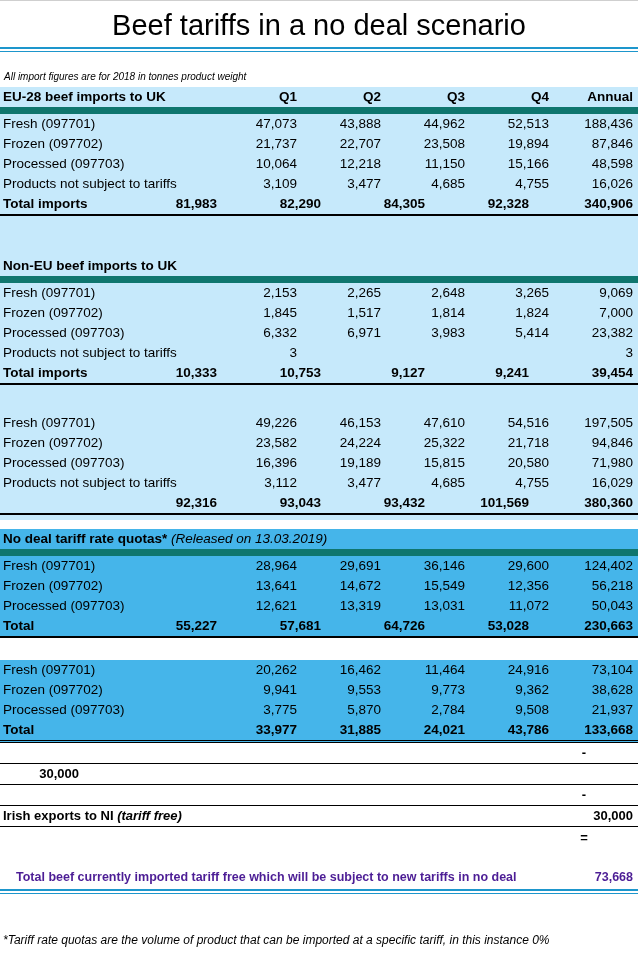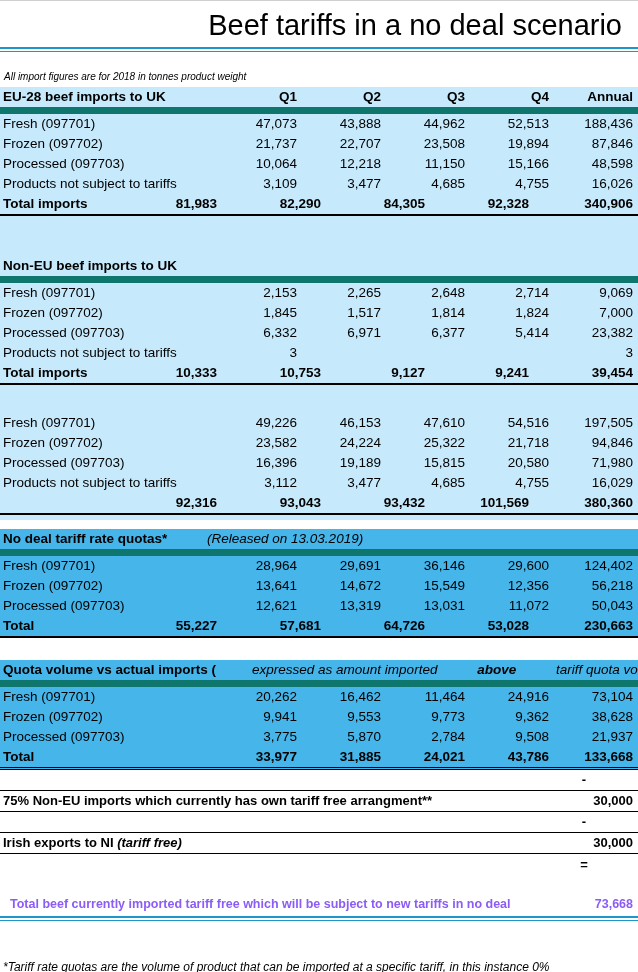--- a/index.html
+++ b/index.html
@@ -1,31 +1,31 @@
 <!DOCTYPE html>
 <html><head>
 <meta charset="utf-8">
 <style>
   html,body{margin:0;padding:0;background:#fff;}
   body{width:638px;height:972px;overflow:hidden;
        font-family:"Liberation Sans",sans-serif;color:#000;}
   .page{width:638px;height:972px;border-top:1px solid #cfcfcf;box-sizing:border-box;}
 
-  .title{font-size:29px;font-weight:400;text-align:right;padding:5px 16px 3px;height:38px;line-height:38px;white-space:nowrap;}
+  .title{font-size:29px;font-weight:400;text-align:center;padding:5px 16px 3px;height:38px;line-height:38px;white-space:nowrap;}
   .blue-rule{height:2px;border-top:2px solid #1d96cc;border-bottom:1px solid #1d96cc;}
   .subtitle{font-style:italic;font-size:10px;padding-left:4px;margin-top:14px;height:21px;line-height:21px;white-space:nowrap;}
 
   
   .trow{display:flex;height:20px;line-height:20px;font-size:13.5px;white-space:nowrap;}
   .tlabel{flex:1;padding-left:3px;overflow:hidden;}
   .indent{}
   .num{width:84px;text-align:right;padding-right:5px;box-sizing:border-box;}
   .thead{border-bottom:7px solid #0f766e;font-weight:bold;}
   .sec-title{font-weight:bold;}
-  .note{font-style:italic;font-weight:400;margin-left:36px;}
+  .note{font-style:italic;font-weight:400;}
   .note.bi{font-weight:bold;}
   .bold{font-weight:bold;}
   .u-single{border-bottom:2px solid #000;gap:20px;}
   .u-double{border-bottom:3px double #000;}
   .theme-light{background:#c6e9fb;}
   .theme-medium{background:#45b5ea;}
 
   
   .gap-0{height:40px;background:#c6e9fb;}
   .gap-1{height:28px;background:#c6e9fb;}
@@ -35,21 +35,21 @@
 
   
   .srow{display:flex;height:20px;line-height:20px;font-size:13px;white-space:nowrap;}
   .slabel{flex:1;padding-left:3px;font-weight:bold;overflow:hidden;}
   .slabel .it{font-style:italic;}
   .sval{width:84px;text-align:right;padding-right:5px;box-sizing:border-box;font-weight:bold;}
   .sym .sval{text-align:center;padding-right:24px;}
   .rule-row{border-top:1px solid #000;border-bottom:1px solid #000;}
   .equals-row{height:22px;line-height:22px;}
   .sgap{height:16px;}
-  .grand-row{height:24px;line-height:24px;color:#8b5cf6;font-size:12.5px;}
+  .grand-row{height:24px;line-height:24px;color:#4c1d95;font-size:12.5px;padding-left:6px;}
   .grand-row .slabel{padding-left:10px;}
 
   .rule2{margin-top:0;}
   .footnote{font-style:italic;font-size:12px;height:20px;line-height:20px;padding-left:3px;white-space:nowrap;margin-top:36px;}
   .footnote:first-of-type{margin-top:4px;}
 </style>
 </head>
 <body>
 
 <div class="page">
@@ -111,36 +111,36 @@
       <div class="gap gap-0"></div>
       <div class="section theme-light">
         <div class="trow thead">
           <div class="tlabel"><span class="sec-title">Non-EU beef imports to UK</span></div>
         </div>
         <div class="trow">
           <div class="tlabel indent">Fresh (097701)</div>
           <div class="num">2,153</div>
           <div class="num">2,265</div>
           <div class="num">2,648</div>
-          <div class="num">2,714</div>
+          <div class="num">3,265</div>
           <div class="num">9,069</div>
         </div>
         <div class="trow">
           <div class="tlabel indent">Frozen (097702)</div>
           <div class="num">1,845</div>
           <div class="num">1,517</div>
           <div class="num">1,814</div>
           <div class="num">1,824</div>
           <div class="num">7,000</div>
         </div>
         <div class="trow">
           <div class="tlabel indent">Processed (097703)</div>
           <div class="num">6,332</div>
           <div class="num">6,971</div>
-          <div class="num">6,377</div>
+          <div class="num">3,983</div>
           <div class="num">5,414</div>
           <div class="num">23,382</div>
         </div>
         <div class="trow">
           <div class="tlabel indent">Products not subject to tariffs</div>
           <div class="num">3</div>
           <div class="num"></div>
           <div class="num"></div>
           <div class="num"></div>
           <div class="num">3</div>
@@ -230,23 +230,20 @@
           <div class="tlabel indent">Total</div>
           <div class="num">55,227</div>
           <div class="num">57,681</div>
           <div class="num">64,726</div>
           <div class="num">53,028</div>
           <div class="num">230,663</div>
         </div>
       </div>
       <div class="gap gap-3"></div>
       <div class="section theme-medium">
-        <div class="trow thead">
-          <div class="tlabel"><span class="sec-title">Quota volume vs actual imports (</span><span class="note">expressed as amount imported </span><span class="note bi">above</span><span class="note"> tariff quota volume)</span></div>
-        </div>
         <div class="trow">
           <div class="tlabel indent">Fresh (097701)</div>
           <div class="num">20,262</div>
           <div class="num">16,462</div>
           <div class="num">11,464</div>
           <div class="num">24,916</div>
           <div class="num">73,104</div>
         </div>
         <div class="trow">
           <div class="tlabel indent">Frozen (097702)</div>
@@ -274,21 +271,20 @@
         </div>
       </div>
       <div class="gap gap-4"></div>
     </div>
   <div id="summary">
       <div class="srow sym">
         <div class="slabel"></div>
         <div class="sval">-</div>
       </div>
       <div class="srow rule-row">
-        <div class="slabel">75% Non-EU imports which currently has own tariff free arrangment**</div>
         <div class="sval">30,000</div>
       </div>
       <div class="srow sym">
         <div class="slabel"></div>
         <div class="sval">-</div>
       </div>
       <div class="srow rule-row">
         <div class="slabel">Irish exports to NI <span class="it">(tariff free)</span></div>
         <div class="sval">30,000</div>
       </div>

